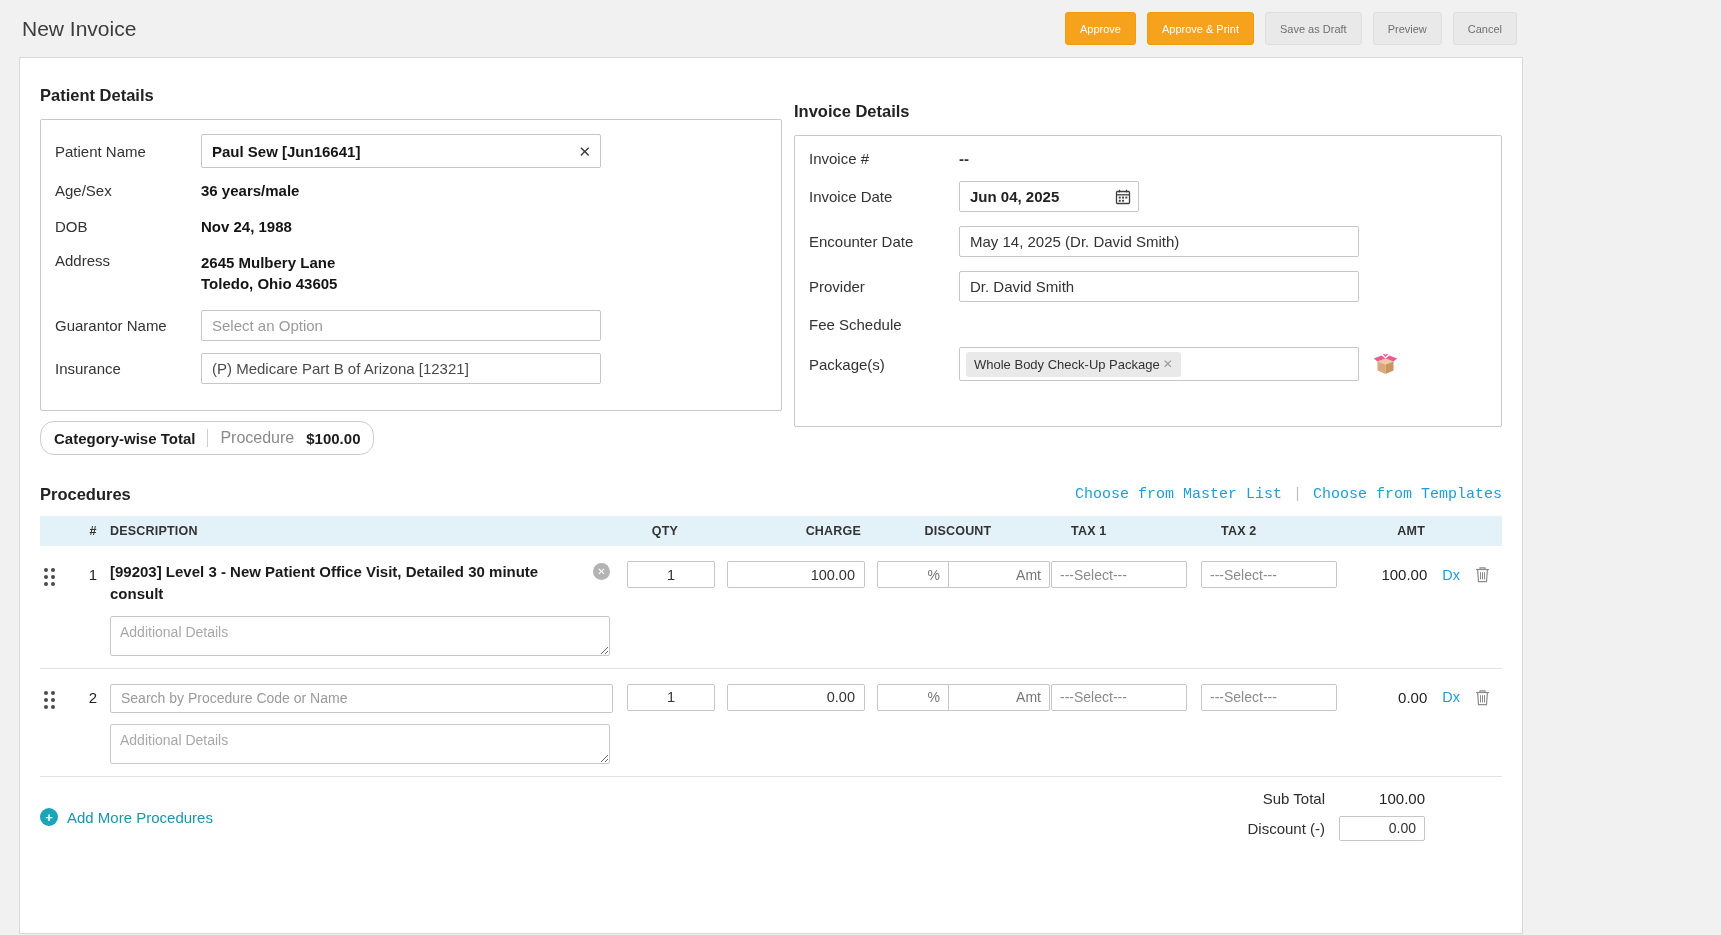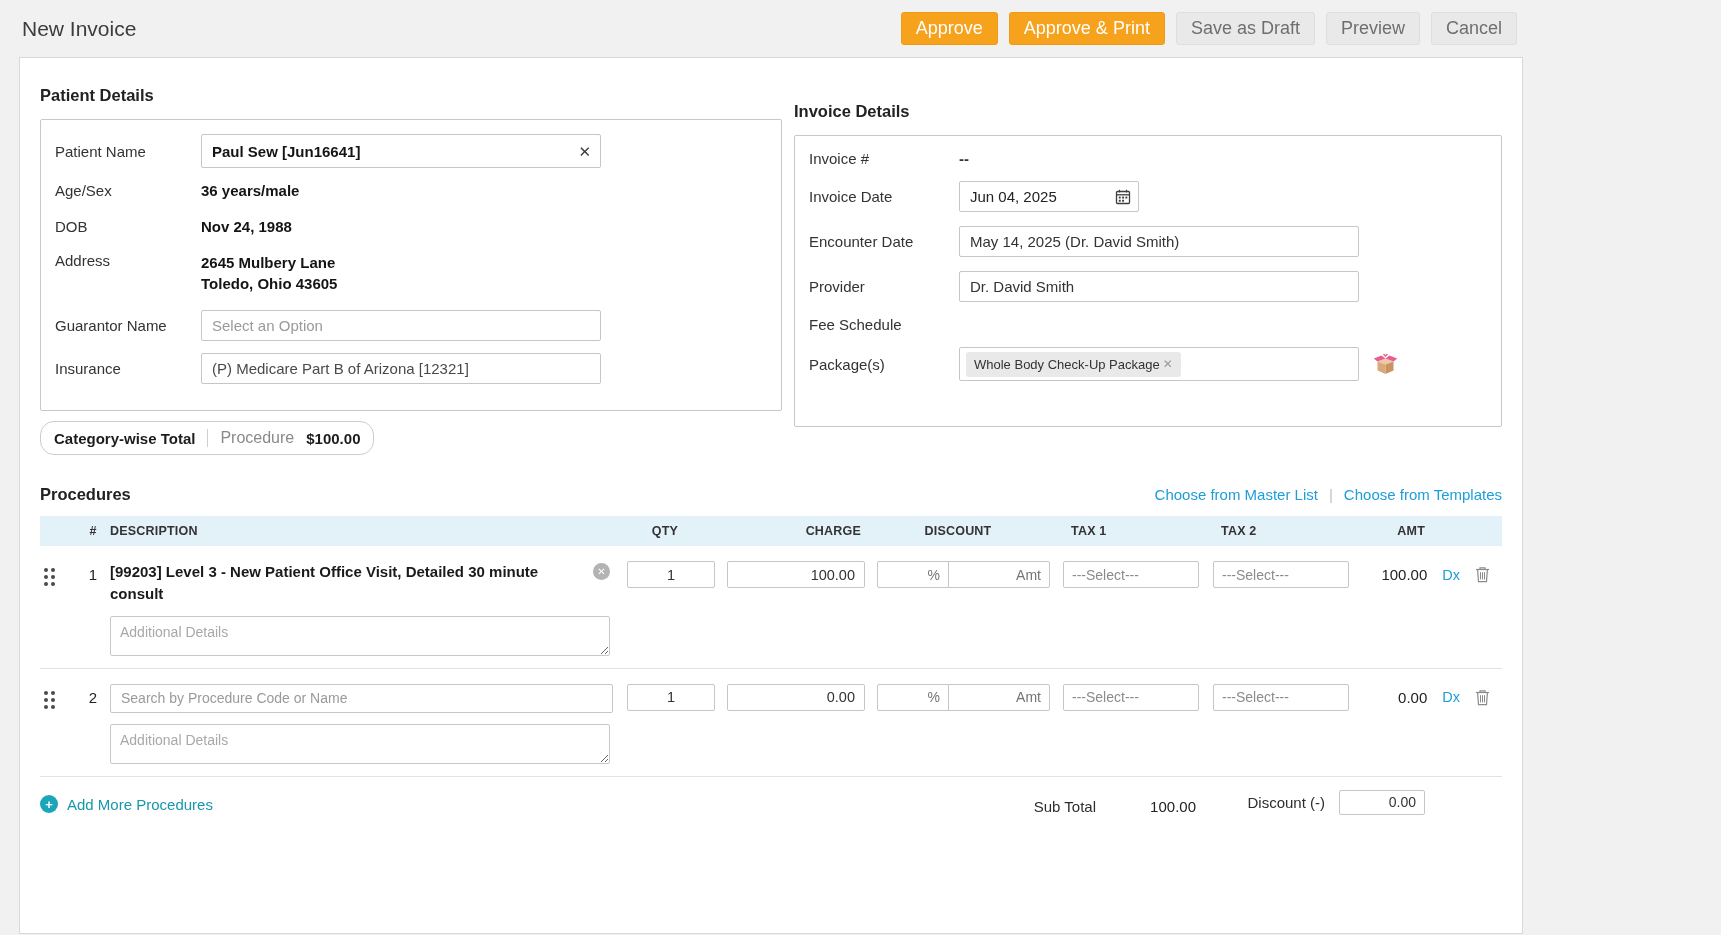--- a/index.html
+++ b/index.html
@@ -15,21 +15,21 @@
   a { text-decoration: none; cursor: pointer; }
 
   
   .topbar {
     width: 1526px; margin-left: 19px; height: 57px;
     display: flex; align-items: center; justify-content: space-between;
   }
   .page-title { font-size: 21px; color: #3c3c3c; font-weight: 500; margin-left: 3px; }
   .actions { display: flex; gap: 11px; margin-right: 28px; }
   .btn {
-    height: 33px; padding: 0 14px; font-size: 18px; border-radius: 3px;
+    height: 33px; padding: 0 14px; font-size: 11px; border-radius: 3px;
     border: 1px solid transparent; cursor: pointer; white-space: nowrap;
   }
   .btn-orange { background: #f6a21c; border-color: #ef9c14; color: #fff; }
   .btn-gray { background: #e9e9e9; border-color: #dedede; color: #6f6f6f; }
 
   
   .card {
     width: 1504px; margin-left: 19px; min-height: 877px;
     background: #fff; border: 1px solid #d8d8d8; padding: 20px;
   }
@@ -48,21 +48,21 @@
   .plain-value { font-size: 15px; color: #333; }
 
   .input-wrap { position: relative; display: inline-block; }
   .text-input {
     height: 31px; border: 1px solid #c6c6c6; border-radius: 2px;
     padding: 0 10px; font-size: 15px; color: #333; background: #fff;
   }
   .text-input::placeholder { color: #9a9a9a; }
   .w400 .text-input, .text-input.w400 { width: 400px; }
   .bold-input { font-weight: 700; color: #141414; height: 34px; padding-right: 30px; }
-  .semibold-input { font-weight: 400; color: #222; }
+  .semibold-input { font-weight: 700; color: #222; }
   .clear-x {
     position: absolute; right: 10px; top: 50%; transform: translateY(-50%);
     font-size: 15px; color: #3c3c3c; cursor: pointer; line-height: 1;
   }
   .cal-icon {
     position: absolute; right: 8px; top: 50%; transform: translateY(-50%);
     cursor: pointer; display: inline-flex;
   }
 
   .mb12 { margin-bottom: 12px; }
@@ -88,21 +88,21 @@
     border: 1px solid #cccccc; border-radius: 14px; height: 34px; padding: 0 13px;
   }
   .category-bar .cat-label { font-size: 15px; font-weight: 700; color: #1c1c1c; }
   .category-bar .v-div { width: 1px; height: 18px; background: #cfcfcf; }
   .category-bar .cat-name { font-size: 16px; color: #8a8a8a; }
   .category-bar .cat-amt { font-size: 15px; font-weight: 700; color: #1c1c1c; }
 
   
   .procedures { margin-top: 30px; }
   .proc-head { display: flex; justify-content: space-between; align-items: center; margin-bottom: 12px; }
-  .proc-links { font-size: 15px; display: flex; align-items: center; }
+  .proc-links { font-size: 15px; display: flex; align-items: center; font-family: Liberation Mono, monospace; }
   .proc-links a { color: #1d9ed9; }
   .proc-links .sep { color: #c0c0c0; margin: 0 11px; }
 
   .grid-cols {
     display: grid;
     grid-template-columns: 36px 34px 505px 100px 150px 186px 150px 150px 1fr;
   }
   .tbl-header {
     background: #e3f1f9; height: 30px; align-items: center;
     font-size: 12.5px; font-weight: 700; color: #333; letter-spacing: .2px;
@@ -137,38 +137,38 @@
   .details-ta::placeholder { color: #a8a8a8; }
   .search-input { width: 503px; height: 29px; font-size: 14px; }
 
   .qty-input { width: 88px; height: 27px; margin-left: 12px; text-align: center; font-size: 14.5px; }
   .charge-input { width: 138px; height: 27px; margin-left: 12px; text-align: right; padding-right: 9px; font-size: 14.5px; }
   .num-like { border: 1px solid #c6c6c6; border-radius: 2px; color: #333; background: #fff; }
   .discount-group { display: flex; margin-left: 12px; }
   .disc-pct { width: 72px; height: 27px; text-align: right; padding-right: 8px; font-size: 14px; border-radius: 2px 0 0 2px; }
   .disc-amt { width: 102px; height: 27px; text-align: right; padding-right: 8px; font-size: 14px; margin-left: -1px; border-radius: 0 2px 2px 0; }
   .select-box {
-    width: 136px; height: 27px; margin-left: 12px; border: 1px solid #c6c6c6;
+    width: 136px; height: 27px; margin-left: 0; border: 1px solid #c6c6c6;
     border-radius: 2px; display: flex; align-items: center; padding: 0 8px;
     font-size: 14px; color: #8b8b8b; cursor: pointer; background: #fff;
   }
   .amt-cell { display: flex; justify-content: flex-end; align-items: center; height: 27px; padding-right: 12px; gap: 15px; }
   .amt-value { font-size: 15px; color: #222; }
   .dx-link { font-size: 14.5px; color: #1d9ed9; }
   .trash-btn { display: inline-flex; cursor: pointer; }
 
   .proc-footer { display: flex; justify-content: space-between; padding: 13px 0 0; }
   .add-more { display: inline-flex; align-items: center; gap: 9px; margin-top: 4px; }
   .plus-circle {
     width: 18px; height: 18px; border-radius: 50%; background: #1aa6b8; color: #fff;
     display: inline-flex; align-items: center; justify-content: center;
     font-size: 13px; line-height: 1; font-weight: 700;
   }
   .add-more span.add-label { font-size: 15px; color: #1797ab; }
-  .totals { display: flex; flex-direction: row; gap: 9px; align-items: flex-end; padding-right: 77px; }
+  .totals { display: flex; flex-direction: column; gap: 9px; align-items: flex-end; padding-right: 77px; }
   .total-row { display: flex; align-items: center; }
   .total-label { font-size: 15px; color: #2e2e2e; text-align: right; min-width: 120px; }
   .total-value { width: 100px; text-align: right; font-size: 15px; color: #222; }
   .discount-input { width: 86px; height: 25px; text-align: right; padding-right: 8px; font-size: 14px; }
 </style>
 </head>
 <body>
 
 <div class="topbar">
   <div class="page-title">New Invoice</div>

